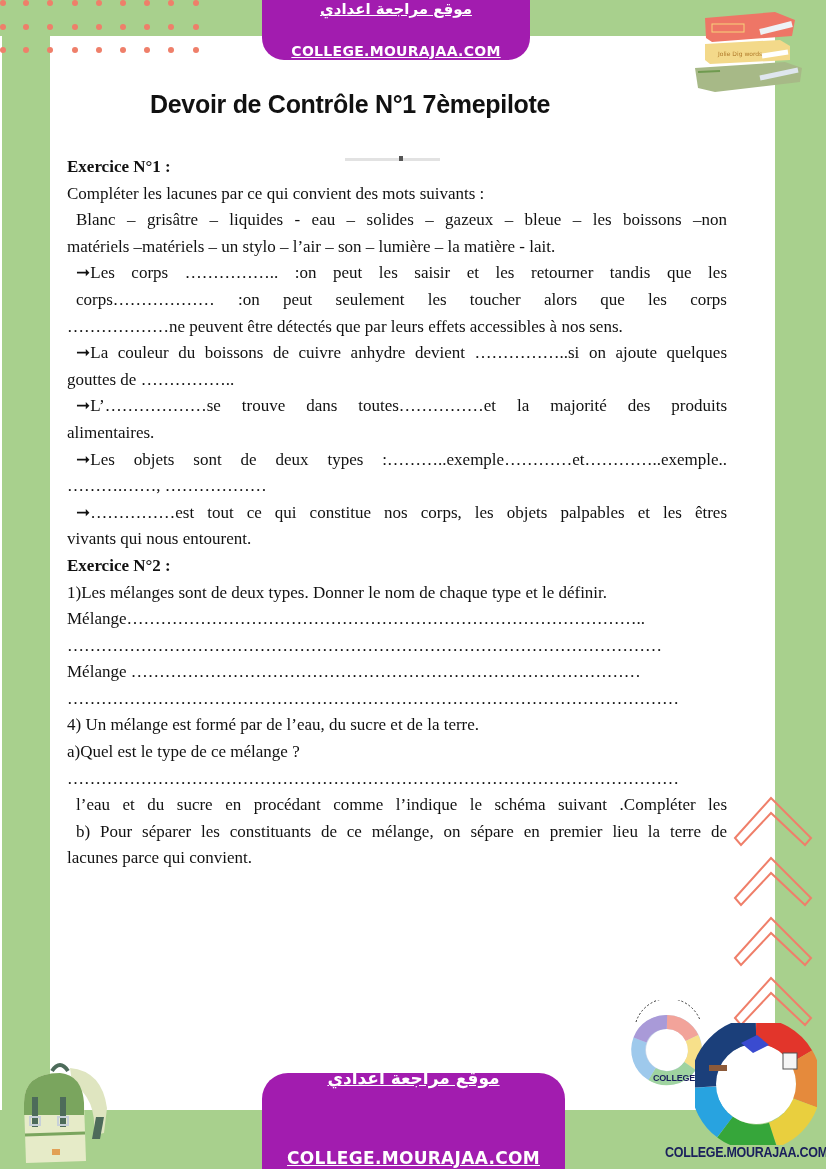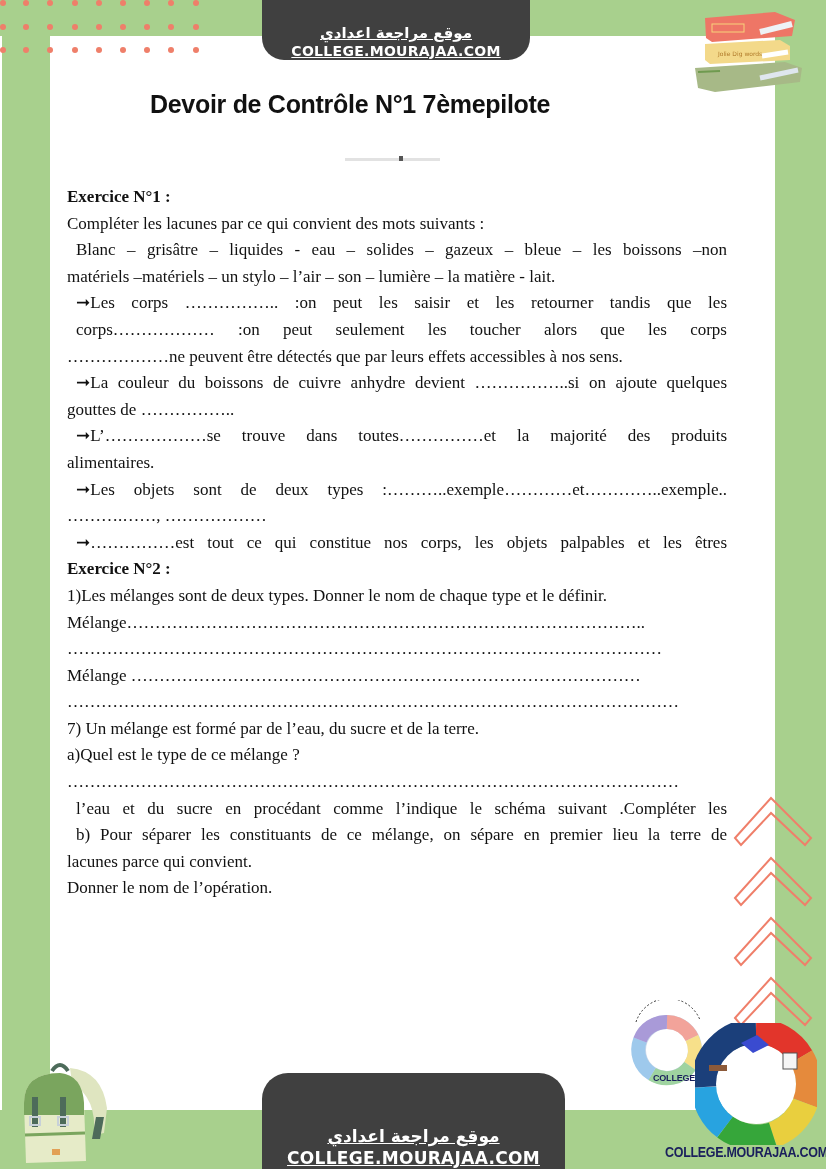--- a/index.html
+++ b/index.html
@@ -2,33 +2,33 @@
 <html><head>
 <meta charset="utf-8">
 <style>
   html,body{margin:0;padding:0;}
   body{width:826px;height:1169px;position:relative;overflow:hidden;background:#ffffff;font-family:"Liberation Serif",serif;}
   .green{background:#a8d08d;}
   .top-band{position:absolute;left:0;top:0;width:826px;height:36px;}
   .left-bar{position:absolute;left:2px;top:0;width:48px;height:1169px;}
   .right-bar{position:absolute;left:775px;top:0;width:51px;height:1169px;}
   .bottom-band{position:absolute;left:0;top:1110px;width:826px;height:59px;}
-  .banner-tab{position:absolute;background:#404040;display:flex;flex-direction:column;align-items:center;justify-content:flex-end;color:#ffffff;font-family:"DejaVu Sans",sans-serif;}
+  .banner-tab{position:absolute;background:#a21caf;display:flex;flex-direction:column;align-items:center;justify-content:space-between;color:#ffffff;font-family:"DejaVu Sans",sans-serif;}
   .top-tab{left:262px;top:0;width:268px;height:60px;border-radius:0 0 22px 22px;}
   .bottom-tab{left:262px;top:1073px;width:303px;height:96px;border-radius:26px 26px 0 0;}
   .tab-ar{font-size:15px;font-weight:bold;text-decoration:underline;line-height:18px;direction:rtl;}
   .tab-en{font-size:14px;font-weight:bold;text-decoration:underline;letter-spacing:0.3px;line-height:18px;}
   .bottom-tab .tab-ar{font-size:17px;line-height:22px;margin-top:-6px;}
   .bottom-tab .tab-en{font-size:17px;line-height:22px;}
   .dots{position:absolute;left:0;top:0;}
   .dot{position:absolute;width:6px;height:6px;border-radius:50%;background:#ef7f6a;}
   .title{position:absolute;left:150px;top:90px;font-family:"Liberation Sans",sans-serif;font-weight:bold;font-size:25px;color:#111;letter-spacing:-0.3px;white-space:nowrap;}
   .smudge{position:absolute;left:345px;top:158px;width:95px;height:3px;background:#e2e2e2;}
   .smudge2{position:absolute;left:399px;top:156px;width:4px;height:5px;background:#555;}
-  .content{position:absolute;left:67px;top:184px;width:660px;font-size:17px;line-height:26.6px;color:#111;}
+  .content{position:absolute;left:67px;top:154px;width:660px;font-size:17px;line-height:26.6px;color:#111;}
   .content p{margin:0;text-align:justify;text-align-last:left;}
   .content p.j{text-align-last:justify;margin-left:9px;}
   .content .h{font-weight:bold;}
   .books{position:absolute;left:690px;top:10px;width:120px;height:85px;}
   .backpack{position:absolute;left:12px;top:1053px;width:100px;height:112px;}
   .chevrons{position:absolute;left:733px;top:793px;width:80px;height:240px;}
   .logo-small{position:absolute;left:622px;top:1000px;width:90px;height:90px;}
   .logo-big{position:absolute;left:695px;top:1023px;width:122px;height:122px;}
   .logo-text-small{position:absolute;left:613px;top:1073px;font-family:"Liberation Sans",sans-serif;font-weight:bold;font-size:9px;color:#1a1f5c;letter-spacing:-0.2px;margin-left:40px;}
   .logo-text-big{position:absolute;left:665px;top:1145px;font-family:"Liberation Sans",sans-serif;font-weight:bold;font-size:12.5px;color:#1a1f5c;letter-spacing:-0.3px;transform:scaleY(1.2);}
@@ -105,34 +105,34 @@
   <p class="j">➞La couleur du boissons de cuivre anhydre devient ……………..si on ajoute quelques</p>
   <p>gouttes de ……………..</p>
 
   <p class="j">➞L’………………se trouve dans toutes……………et la majorité des produits</p>
   <p>alimentaires.</p>
 
   <p class="j">➞Les objets sont de deux types :………..exemple…………et…………..exemple..</p>
   <p>……….……, ………………</p>
 
   <p class="j">➞……………est tout ce qui  constitue nos corps, les objets palpables et les êtres</p>
+  <p>vivants qui nous entourent.</p>
 
   <p class="h">Exercice N°2 :</p>
   <p>1)Les mélanges sont de deux types. Donner le nom de chaque type et le définir.</p>
   <p>Mélange………………………………………………………………………………..</p>
   <p>……………………………………………………………………………………………</p>
   <p>Mélange ………………………………………………………………………………</p>
   <p>………………………………………………………………………………………………</p>
-  <p>7) Un mélange est formé par de l’eau, du sucre et de la terre.</p>
+  <p>4) Un mélange est formé par de l’eau, du sucre et de la terre.</p>
   <p>a)Quel est le type de ce mélange ?</p>
   <p>………………………………………………………………………………………………</p>
   <p class="j">l’eau et du sucre en procédant comme l’indique le schéma suivant .Compléter les</p>
   <p class="j">b) Pour séparer les constituants de ce mélange, on sépare en premier lieu la terre de</p>
   <p>lacunes  parce qui convient.</p>
-  <p>Donner le nom de l’opération.</p>
 </div>
 
 <svg class="chevrons" viewBox="0 0 80 240">
   <g fill="none" stroke="#ef7f6a" stroke-width="2">
     <path d="M2 45 L38 5 L78 45 L72 52 L38 20 L8 52 Z"></path>
     <path d="M2 105 L38 65 L78 105 L72 112 L38 80 L8 112 Z"></path>
     <path d="M2 165 L38 125 L78 165 L72 172 L38 140 L8 172 Z"></path>
     <path d="M2 225 L38 185 L78 225 L72 232 L38 200 L8 232 Z"></path>
   </g>
 </svg>

